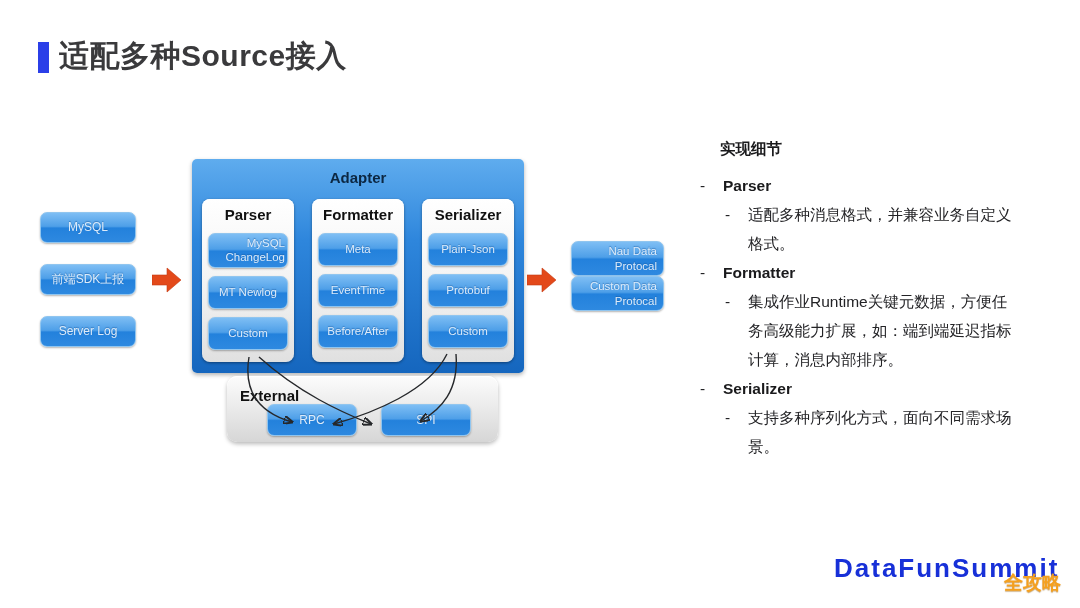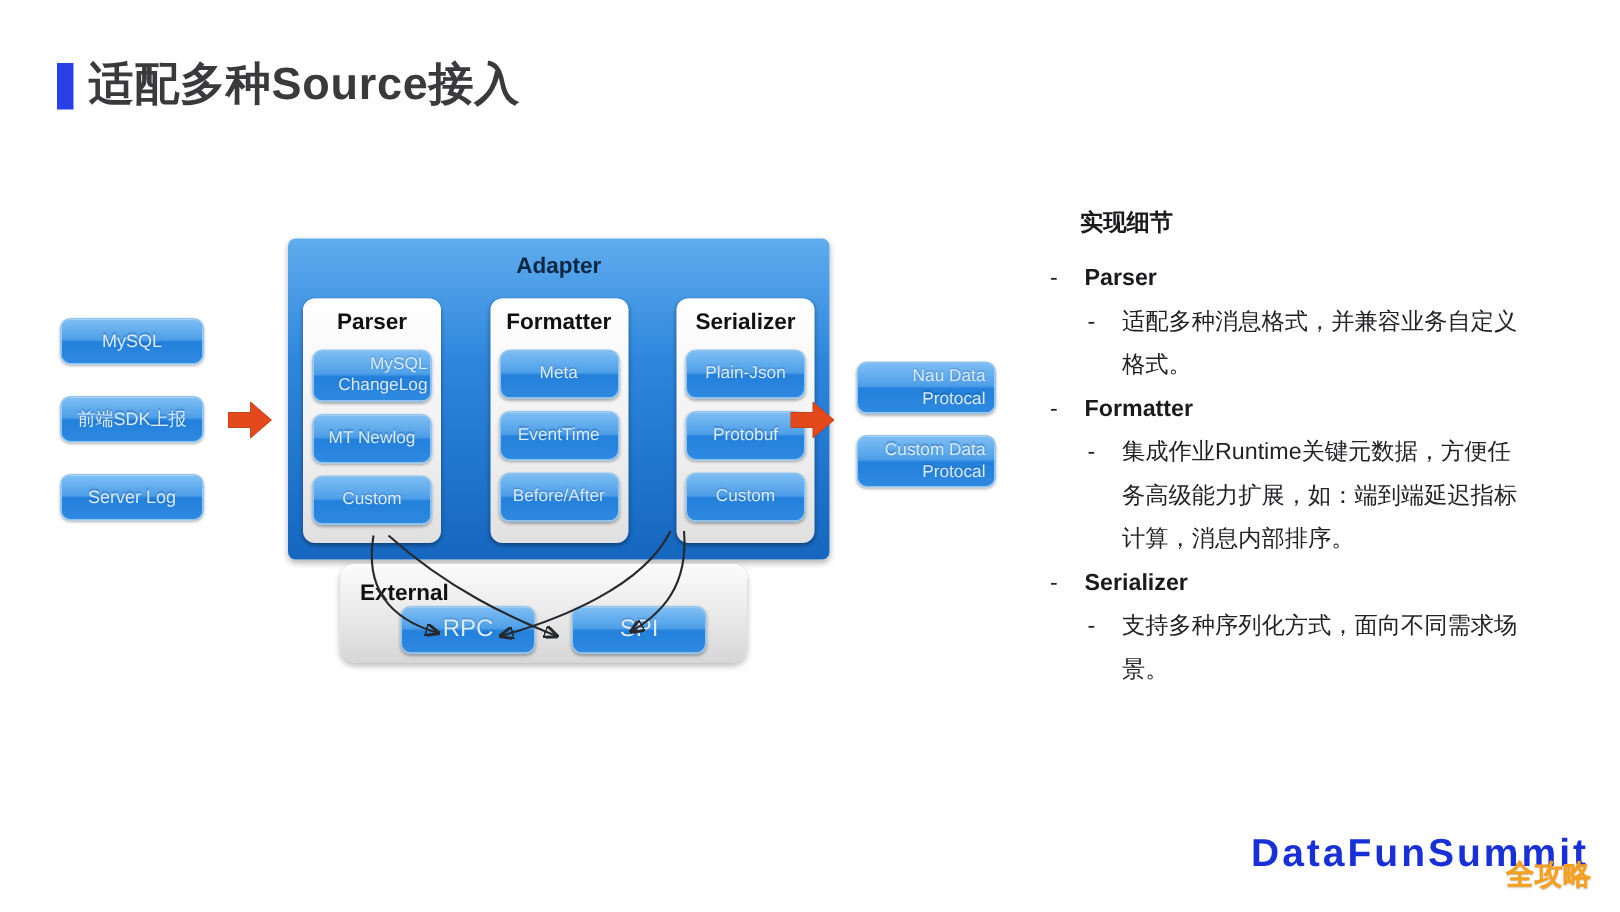--- a/index.html
+++ b/index.html
@@ -29,45 +29,45 @@
 
   
   .source-col{position:absolute;left:40px;top:212px;width:96px;display:flex;flex-direction:column;gap:21px;}
   .src-btn{height:31px;width:96px;font-size:12px;}
 
   
   .block-arrow{position:absolute;width:30px;height:26px;}
   .block-arrow polygon{fill:var(--arrow-orange);stroke:#C23B12;stroke-width:.6;}
 
   
-  .adapter{position:absolute;left:192px;top:159px;width:361px;height:214px;
+  .adapter{position:absolute;left:192px;top:159px;width:332px;height:214px;
     background:linear-gradient(180deg,#5FACEE 0%,#2E86DC 38%,#1566BE 100%);
     border-radius:5px;box-shadow:0 2px 4px rgba(0,0,0,.3);}
   .adapter-title{position:absolute;top:10px;left:0;right:0;text-align:center;
     font-size:15px;font-weight:bold;color:#0C2742;}
   .panel-row{position:absolute;top:40px;left:10px;right:10px;display:flex;justify-content:space-between;}
   .panel{width:92px;height:163px;border-radius:8px;
     background:linear-gradient(180deg,#FFFFFF 0%,#F2F2F2 55%,#E0E0E0 100%);
     box-shadow:0 1px 3px rgba(0,0,0,.4), inset 0 1px 0 #fff;
     padding:7px 6px 6px 6px;display:flex;flex-direction:column;}
   .panel-title{text-align:center;font-size:15px;font-weight:bold;color:#111;margin-bottom:10px;}
   .panel-body{display:flex;flex-direction:column;gap:8px;flex:1;}
   .item-btn{min-height:33px;font-size:11.5px;padding:2px;}
 
   
-  .output-col{position:absolute;left:571px;top:241px;width:93px;display:flex;flex-direction:column;gap:14px;}
+  .output-col{position:absolute;left:571px;top:241px;width:93px;display:flex;flex-direction:column;}
   .out-btn{height:35px;width:93px;font-size:11.5px;padding:2px 6px;}
 
   
   .external{position:absolute;left:227px;top:376px;width:271px;height:66px;
     background:linear-gradient(180deg,#FCFCFC 0%,#E8E8E8 55%,#D6D6D6 100%);
     border-radius:10px;box-shadow:0 2px 4px rgba(0,0,0,.28), inset 0 1px 0 #fff;}
   .external-title{position:absolute;left:13px;top:11px;font-size:15px;font-weight:bold;color:#111;}
   .external-items{position:absolute;left:40px;top:28px;display:flex;gap:24px;}
-  .ext-btn{width:90px;height:32px;font-size:16px;}
+  .ext-btn{width:90px;height:32px;font-size:12px;}
 
   
   .connectors{position:absolute;left:0;top:0;width:1080px;height:608px;pointer-events:none;}
   .connectors path{stroke:#26282B;stroke-width:1.4;fill:none;}
 
   
   .details{position:absolute;left:700px;top:134px;width:318px;color:#232326;}
   .details-heading{font-size:15.5px;font-weight:bold;line-height:29px;margin-bottom:8px;color:#1A1A1C;margin-left:20px;}
   .d-row{display:flex;align-items:flex-start;font-size:15.5px;line-height:29px;}
   .d-row .dash{width:23px;flex:none;}

